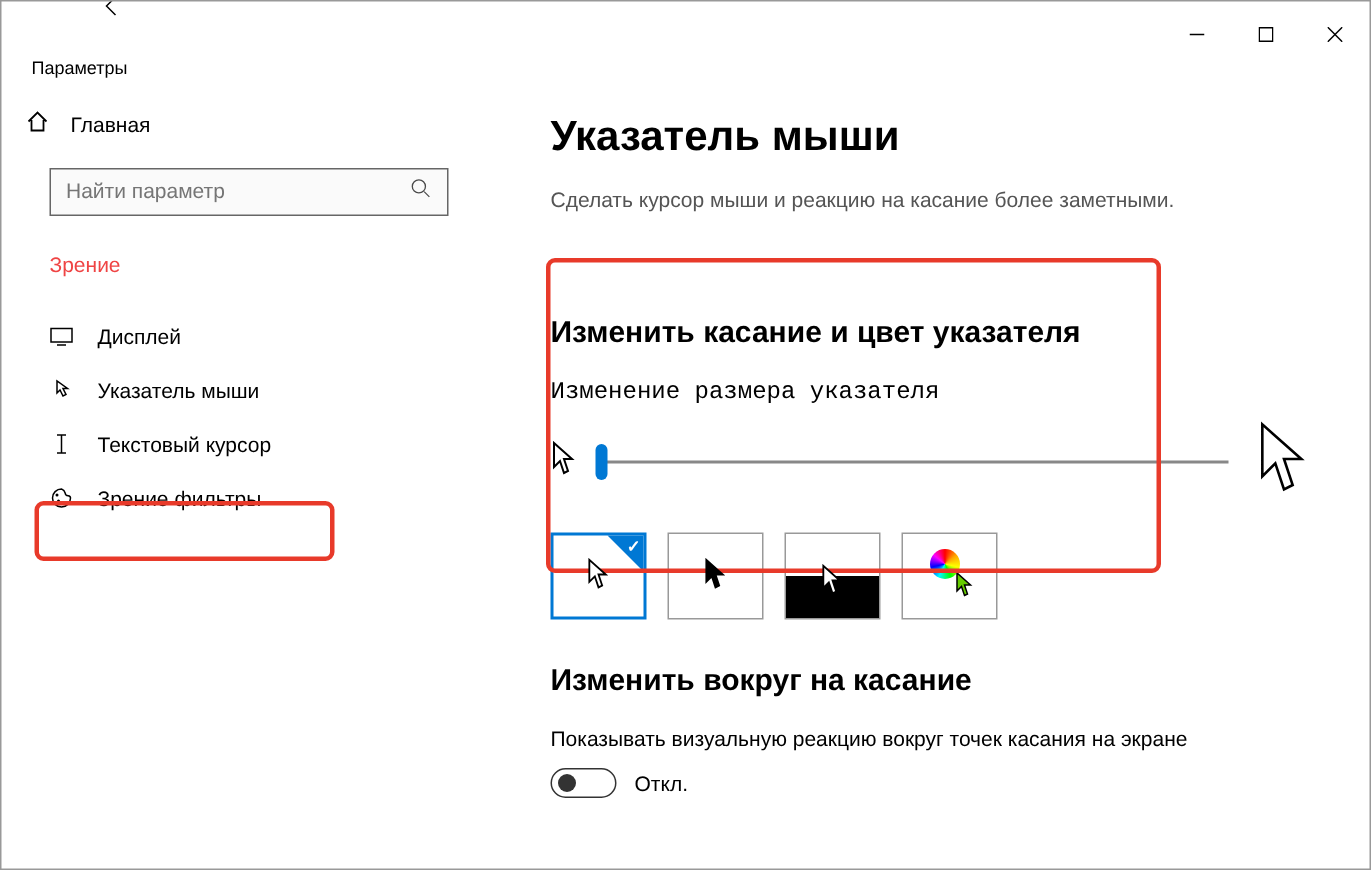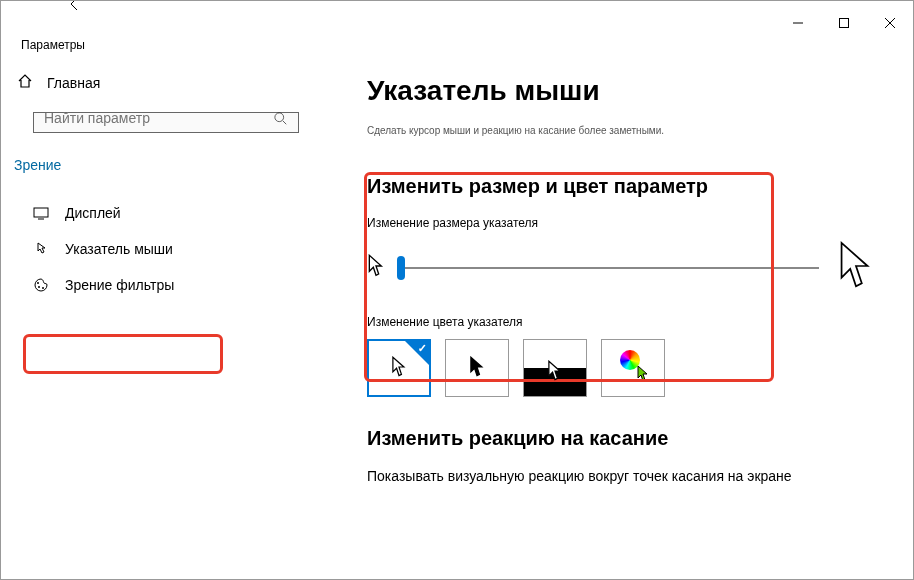--- a/index.html
+++ b/index.html
@@ -32,53 +32,53 @@
   .sidebar { width: 330px; padding: 22px 0 0 0; }
   .content { flex: 1; padding: 30px 36px 0 36px; position: relative; }
   
   .home-row {
     display: flex; align-items: center; gap: 14px;
     padding: 6px 16px; margin-bottom: 14px;
   }
   .home-icon svg { width: 16px; height: 16px; }
   .search-wrap { padding: 0 32px; margin-bottom: 24px; }
   .search-box {
-    display: flex; align-items: flex-end; justify-content: space-between;
+    display: flex; align-items: flex-start; justify-content: space-between;
     border: 1px solid #666; background: #fafafa;
-    padding: 6px 10px; height: 21px;
+    padding: 6px 10px; height: 32px;
   }
   .search-box input {
     border: none; outline: none; background: transparent;
     font-size: 14px; color: #555; flex: 1;
   }
   .search-icon { width: 14px; height: 14px; opacity: 0.7; }
   .sidebar-heading {
     padding: 0 32px; font-weight: 600; font-size: 15px; margin-bottom: 38px;
   }
   .sidebar-group-label {
-    padding: 0 13px; color: #0369a1; font-size: 14px; margin-bottom: 22px;
+    padding: 0 32px; color: #ef4444; font-size: 14px; margin-bottom: 22px;
   }
   .nav-item {
     display: flex; align-items: flex-start; gap: 16px;
     padding: 10px 32px; font-size: 14px;
   }
   .nav-item .nav-icon { width: 16px; height: 16px; display: flex; align-items: center; justify-content: center; }
   .nav-item.selected { position: relative; }
   .highlight-red {
     border: 3px solid #e83a2a; border-radius: 6px;
     position: absolute;
   }
   .sidebar-highlight {
     left: 22px; top: 333px; width: 200px; height: 40px;
   }
   
   h1 { font-size: 28px; font-weight: 600; margin-bottom: 18px; }
-  .subtitle { color: #555; font-size: 10px; margin-bottom: 39px; }
+  .subtitle { color: #555; font-size: 14px; margin-bottom: 70px; }
   h2 { font-size: 20px; font-weight: 600; margin-bottom: 18px; }
-  .section-label { font-size: 12px; margin-bottom: 10px; }
+  .section-label { font-size: 16px; margin-bottom: 10px; font-family: Liberation Mono, monospace; }
   .slider-row {
     display: flex; align-items: center; gap: 10px;
     margin-bottom: 20px;
   }
   .cursor-small svg { width: 18px; height: 24px; }
   .cursor-big svg { width: 42px; height: 52px; stroke-width: 1; }
   .slider-track {
     flex: 1; height: 2px; background: #888; position: relative;
     margin: 0 6px;
   }
@@ -204,54 +204,63 @@
       <span class="nav-icon">
         <svg viewBox="0 0 16 16" width="16" height="16">
             <path d="M5 2 V10 L7 8 L9 12 L11 11 L9 7 L12 7 Z" fill="none" stroke="#000"></path>
           </svg>
       </span>
       <span>Указатель мыши</span>
     </div>
     <div class="nav-item">
       <span class="nav-icon">
         <svg viewBox="0 0 16 16" width="16" height="16">
+            <line x1="8" y1="2" x2="8" y2="14" stroke="#000"></line>
+            <line x1="5" y1="2" x2="11" y2="2" stroke="#000"></line>
+            <line x1="5" y1="14" x2="11" y2="14" stroke="#000"></line>
+          </svg>
+      </span>
+      <span>Текстовый курсор</span>
+    </div>
+    <div class="nav-item">
+      <span class="nav-icon">
+        <svg viewBox="0 0 16 16" width="16" height="16">
             <path d="M8 2 A6 6 0 1 0 14 8 C14 6 12 7 11 6 C10 5 11 3 8 2 Z" fill="none" stroke="#000"></path>
             <circle cx="5" cy="6" r="1" fill="#000"></circle>
             <circle cx="6" cy="10" r="1" fill="#000"></circle>
             <circle cx="10" cy="11" r="1" fill="#000"></circle>
           </svg>
       </span>
       <span>Зрение фильтры</span>
     </div>
   </div>
 
   <div class="content">
     <h1>Указатель мыши</h1>
     <div class="subtitle">Сделать курсор мыши и реакцию на касание более заметными.</div>
 
-    <h2>Изменить размер и цвет параметр</h2>
+    <h2>Изменить касание и цвет указателя</h2>
     <div class="section-label">Изменение размера указателя</div>
 
     <div class="slider-row">
       <span class="cursor-small">
         <svg viewBox="0 0 12 18">
             <path d="M1 1 L1 13 L4 10 L6 16 L8 15 L6 9 L10 9 Z" fill="#fff" stroke="#000" stroke-width="1"></path>
           </svg>
       </span>
       <div class="slider-track">
         <div class="slider-thumb"></div>
       </div>
       <span class="cursor-big">
         <svg viewBox="0 0 12 18">
             <path d="M1 1 L1 13 L4 10 L6 16 L8 15 L6 9 L10 9 Z" fill="#fff" stroke="#000" stroke-width="0.6"></path>
           </svg>
       </span>
     </div>
 
-    <div class="section-label">Изменение цвета указателя</div>
     <div class="color-options">
       <div class="color-opt selected">
         <div class="check-badge"></div>
         <div class="check-mark">✓</div>
         <span class="cursor-outline">
           <svg viewBox="0 0 12 18">
               <path d="M1 1 L1 13 L4 10 L6 16 L8 15 L6 9 L10 9 Z" fill="#fff" stroke="#000" stroke-width="1"></path>
             </svg>
         </span>
       </div>
@@ -273,19 +282,25 @@
       <div class="color-opt">
         <div class="rainbow-circle"></div>
         <span class="cursor-green">
           <svg viewBox="0 0 12 18">
               <path d="M1 1 L1 13 L4 10 L6 16 L8 15 L6 9 L10 9 Z" fill="#6c0" stroke="#000" stroke-width="1"></path>
             </svg>
         </span>
       </div>
     </div>
 
-    <h2>Изменить реакцию на касание</h2>
+    <h2>Изменить вокруг на касание</h2>
     <div class="touch-desc">Показывать визуальную реакцию вокруг точек касания на экране</div>
+    <div class="toggle-row">
+      <div class="toggle">
+        <div class="toggle-knob"></div>
+      </div>
+      <span class="toggle-label">Откл.</span>
+    </div>
   </div>
 </div>
 
 <div class="highlight-red sidebar-highlight"></div>
 <div class="highlight-red content-highlight"></div>
 
 </body></html>

